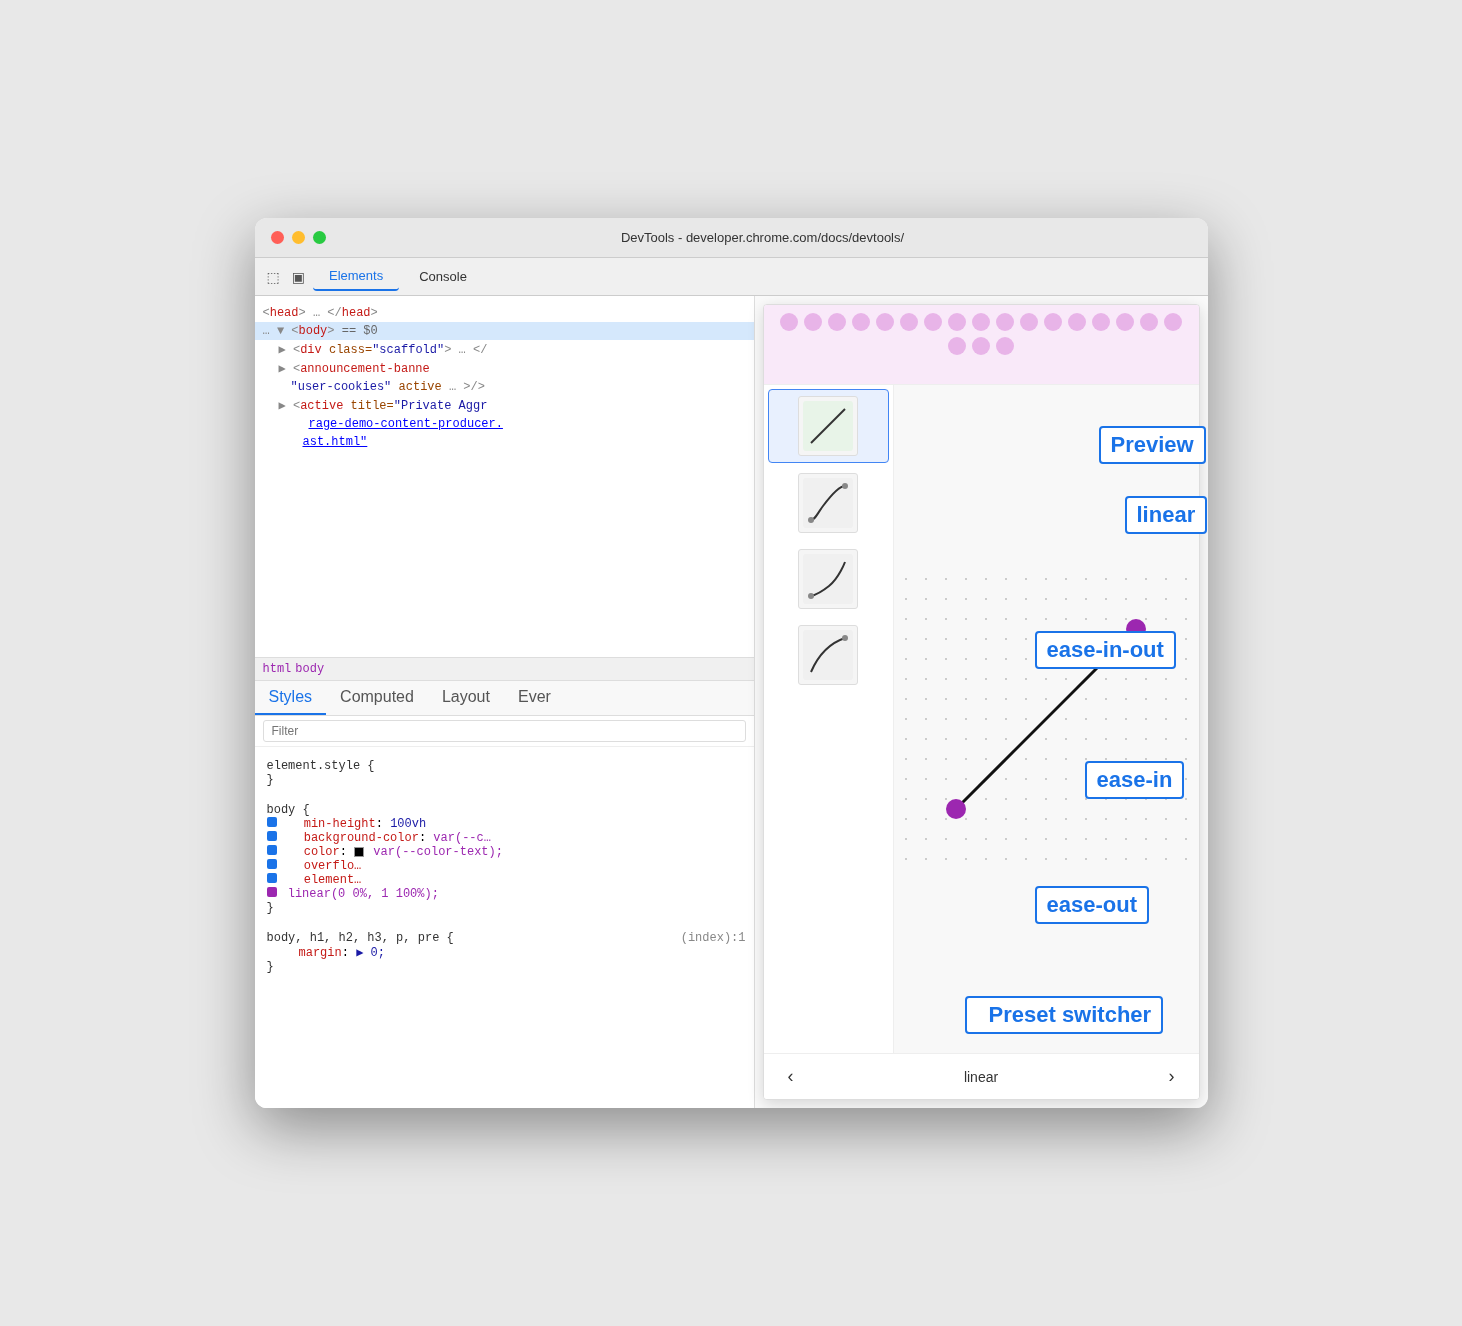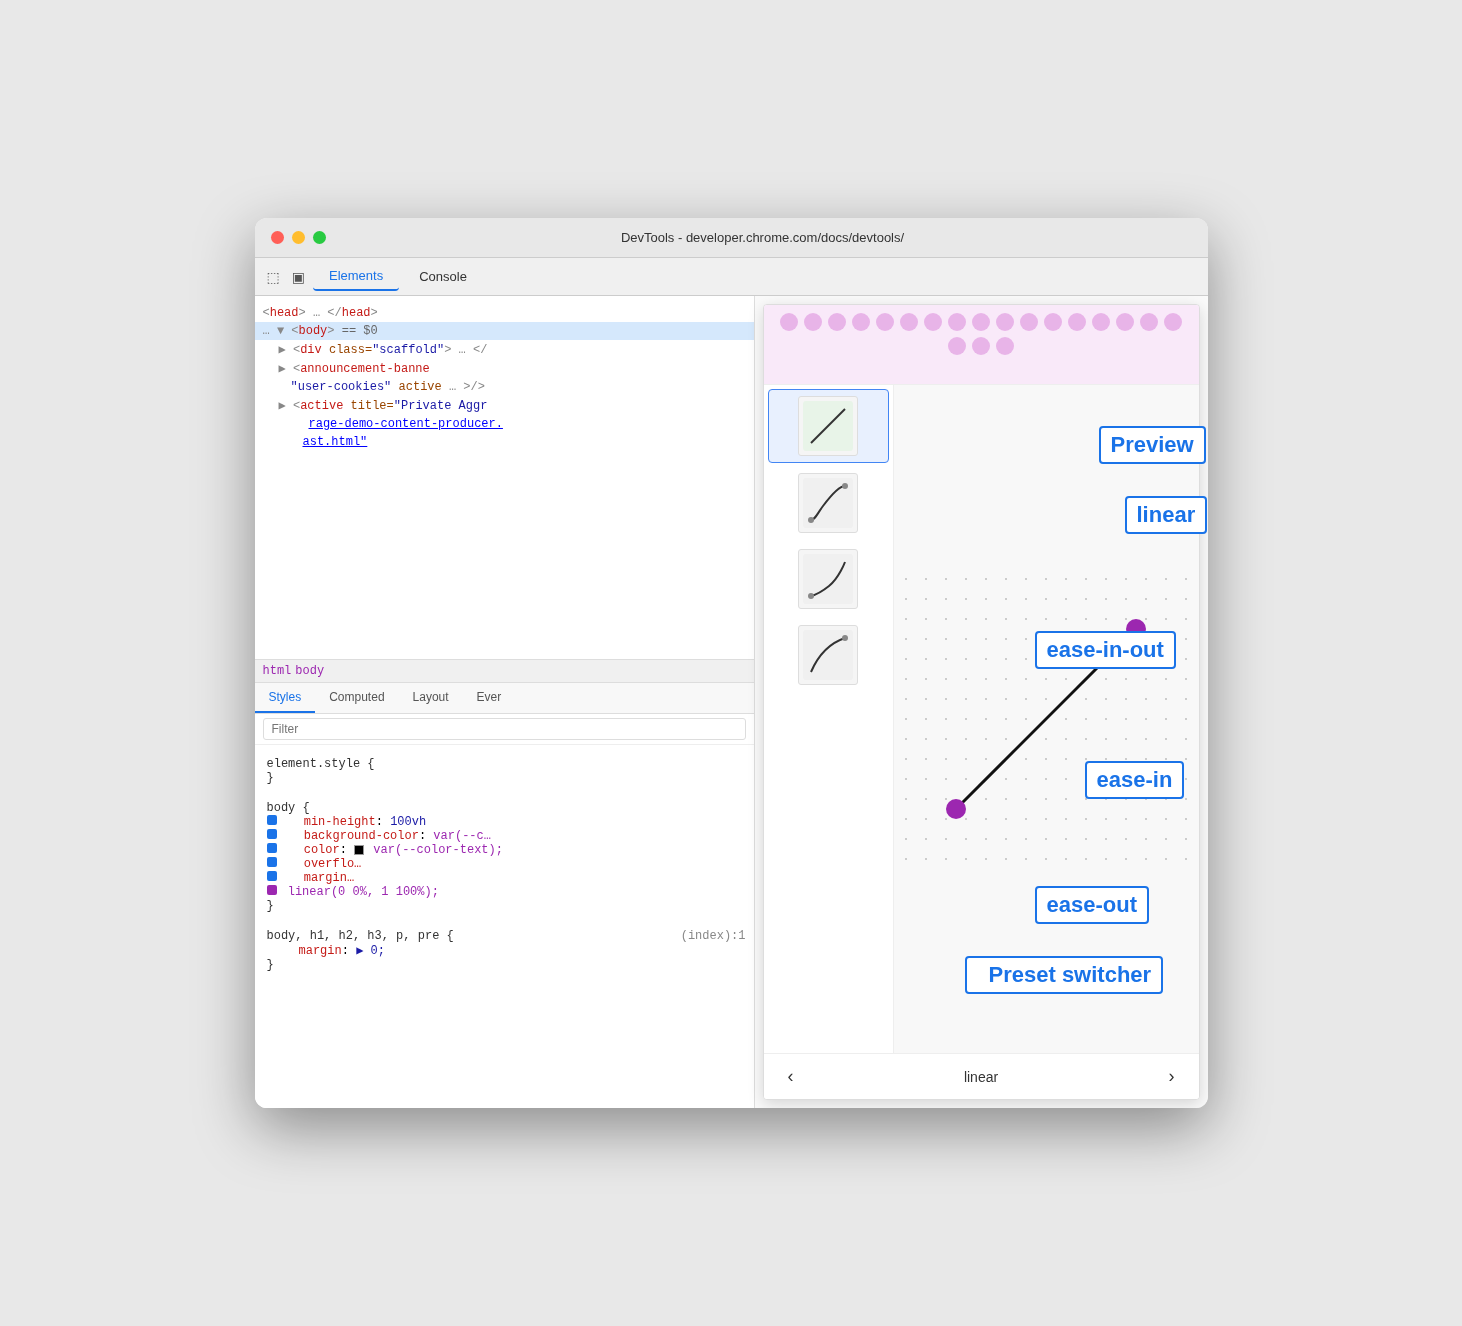--- a/index.html
+++ b/index.html
@@ -94,21 +94,21 @@
     }
     .breadcrumb-item { color: #9c27b0; cursor: pointer; }
 
     .styles-tabs {
       display: flex;
       border-bottom: 1px solid #ddd;
       background: #f8f8f8;
     }
     .style-tab {
       padding: 7px 14px;
-      font-size: 12px;
+      font-size: 16px;
       color: #555;
       cursor: pointer;
       border-bottom: 2px solid transparent;
     }
     .style-tab.active { color: #1a73e8; border-bottom-color: #1a73e8; }
 
     .styles-panel {
       flex: 1;
       overflow-y: auto;
       font-family: 'Courier New', monospace;
@@ -258,21 +258,21 @@
       color: #1a73e8;
       white-space: nowrap;
       z-index: 100;
     }
 
     .annotation-preview { top: 130px; left: 344px; }
     .annotation-linear { top: 200px; left: 370px; }
     .annotation-ease-in-out { top: 335px; left: 280px; }
     .annotation-ease-in { top: 465px; left: 330px; }
     .annotation-ease-out { top: 590px; left: 280px; }
-    .annotation-preset { top: 660px; left: 210px; padding-left: 22px; }
+    .annotation-preset { top: 700px; left: 210px; padding-left: 22px; }
 
   </style>
 </head>
 <body>
 
 <div class="window">
 
   <div class="title-bar">
     <div class="traffic-lights">
       <div class="traffic-light tl-red"></div>
@@ -367,21 +367,21 @@
               <span class="css-prop">color</span>:
               <span class="color-swatch"></span>
               <span class="css-value purple">var(--color-text);</span>
             </div>
             <div>
               <span class="checkbox-blue"></span>
               <span class="css-prop">overflo…</span>
             </div>
             <div>
               <span class="checkbox-blue"></span>
-              <span class="css-prop">margin…</span>
+              <span class="css-prop">element…</span>
             </div>
             <div style="">
               <span class="checkbox-purple"></span>
               <span class="css-value" style="color:#9c27b0;">linear(0 0%, 1 100%);</span>
             </div>
             <span class="css-brace">}</span>
           </div>
 
           <div class="css-rule" style="margin-top:8px;">
             <span class="css-selector">body, h1, h2, h3, p, pre {</span>

